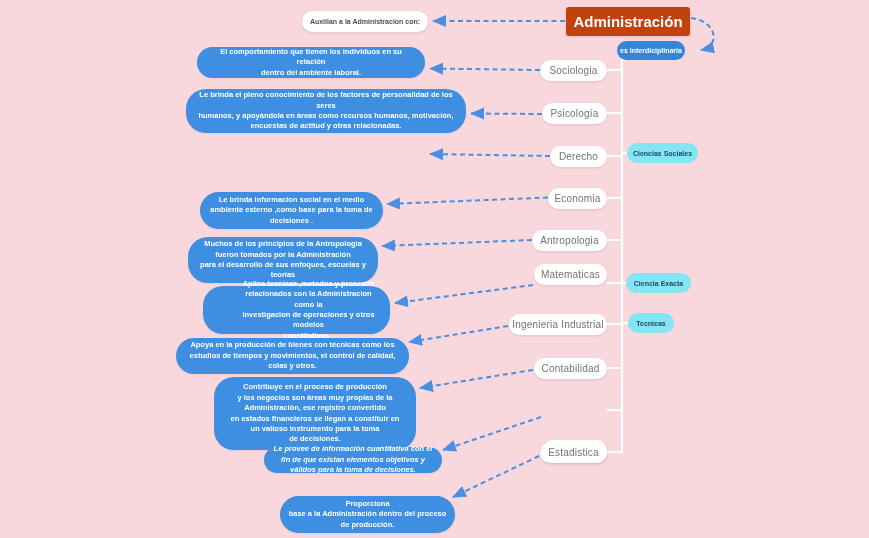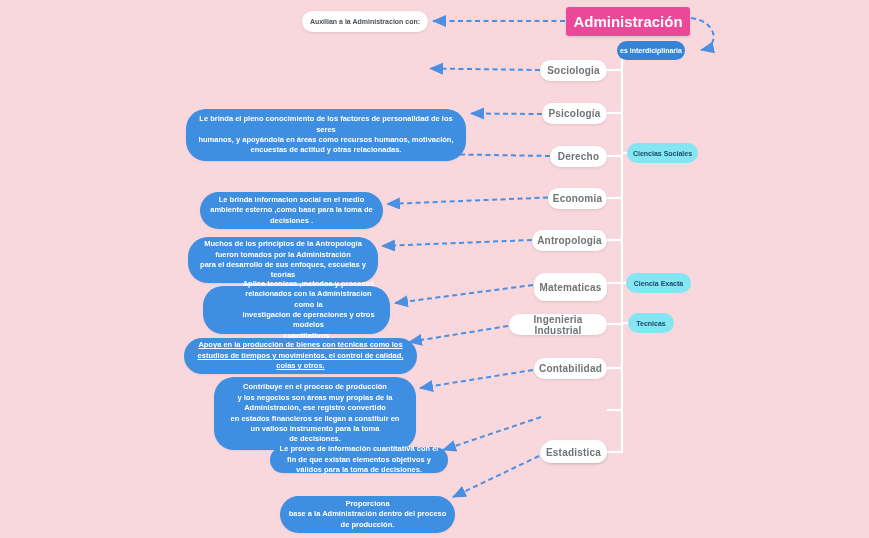--- a/index.html
+++ b/index.html
@@ -12,29 +12,29 @@
   svg.links{position:absolute;left:0;top:0;width:869px;height:538px;pointer-events:none;}
   .node{position:absolute;box-sizing:border-box;display:flex;align-items:center;justify-content:center;text-align:center;}
   .bubble{
     background:#3e8ee1;color:#ffffff;border-radius:20px;
     font-size:7.5px;line-height:1.38;font-weight:bold;
     white-space:pre-line;padding:3px 8px;
     box-shadow:0 1px 2px rgba(0,0,0,0.06);
   }
   .pill{
     background:#ffffff;color:#6e7478;border-radius:11px;
-    font-size:10px;font-weight:bold;letter-spacing:0.2px;
+    font-size:10px;font-weight:normal;letter-spacing:0.2px;
     box-shadow:0 1px 3px rgba(0,0,0,0.10);
   }
   .cat{
     background:#85e6f3;color:#174a66;border-radius:10px;
     font-size:7px;font-weight:bold;
   }
   .root-box{
-    background:#ec4899;color:#ffffff;border-radius:3px;
+    background:#c2410c;color:#ffffff;border-radius:3px;
     font-size:15px;font-weight:bold;
     box-shadow:0 1px 3px rgba(0,0,0,0.12);
   }
   .badge{
     background:#3584d8;color:#ffffff;border-radius:10px;
     font-size:7px;font-weight:bold;
   }
   .note{
     background:#ffffff;color:#4a4f54;border-radius:11px;
     font-size:7px;font-weight:bold;
@@ -90,53 +90,55 @@
 
   <div class="node root-box" style="left:566px;top:7px;width:124px;height:29px;">Administración</div>
 
   <div class="node badge" style="left:617px;top:41px;width:68px;height:19px;">es interdiciplinaria</div>
 
   <div class="node pill" style="left:540px;top:60px;width:67px;height:21px;">Sociologia</div>
   <div class="node pill" style="left:542px;top:103px;width:65px;height:21px;">Psicología</div>
   <div class="node pill" style="left:550px;top:146px;width:57px;height:21px;">Derecho</div>
   <div class="node pill" style="left:548px;top:188px;width:59px;height:21px;">Economia</div>
   <div class="node pill" style="left:532px;top:230px;width:75px;height:21px;">Antropologia</div>
-  <div class="node pill" style="left:534px;top:273px;width:73px;height:28px;">Matematicas</div>
+  <div class="node pill" style="left:534px;top:264px;width:73px;height:21px;">Matematicas</div>
   <div class="node pill" style="left:509px;top:314px;width:98px;height:21px;">Ingenieria Industrial</div>
   <div class="node pill" style="left:534px;top:358px;width:73px;height:21px;">Contabilidad</div>
   <div class="node pill" style="left:542px;top:400px;width:65px;height:23px;margin-top:40px;">Estadistica</div>
   <div class="node pill" style="left:540px;top:442px;width:67px;height:21px;">Estadistica</div>
 
   <div class="node cat" style="left:627px;top:143px;width:71px;height:20px;">Ciencias Sociales</div>
   <div class="node cat" style="left:626px;top:273px;width:65px;height:20px;">Ciencia Exacta</div>
   <div class="node cat" style="left:628px;top:313px;width:46px;height:20px;">Tecnicas</div>
 
-  <div class="node bubble" style="left:186px;top:89px;width:280px;height:52px;margin-top:20px;">Le brinda el pleno conocimiento de los factores de personalidad de los seres
+  <div class="node bubble" style="left:197px;top:47px;width:228px;height:31px;">El comportamiento que tienen los individuos en su relación
+dentro del ambiente laboral.</div>
+  <div class="node bubble" style="left:186px;top:89px;width:280px;height:44px;">Le brinda el pleno conocimiento de los factores de personalidad de los seres
 humanos, y apoyándola en áreas como recursos humanos, motivación,
 encuestas de actitud y otras relacionadas.</div>
   <div class="node bubble" style="left:200px;top:192px;width:183px;height:37px;">Le brinda informacion social en el medio
 ambiente esterno ,como base para la toma de
 decisiones .</div>
   <div class="node bubble" style="left:188px;top:237px;width:190px;height:46px;">Muchos de los principios de la Antropología
 fueron tomados por la Administración
 para el desarrollo de sus enfoques, escuelas y
 teorías</div>
   <div class="node bubble" style="left:203px;top:286px;width:187px;height:48px;padding-left:32px;">Aplica tecnicas ,metodos y procesos
 relacionados con la Administracion como la
 investigacion de operaciones y otros modelos
 cuantitativos .</div>
-  <div class="node bubble" style="left:184px;top:338px;width:233px;height:36px;text-decoration:underline;">Apoya en la producción de bienes con técnicas como los
+  <div class="node bubble" style="left:176px;top:338px;width:233px;height:36px;">Apoya en la producción de bienes con técnicas como los
 estudios de tiempos y movimientos, el control de calidad,
 colas y otros.</div>
   <div class="node bubble" style="left:214px;top:377px;width:202px;height:73px;">Contribuye en el  proceso de producción
 y los negocios son áreas muy propias de la
 Administración, ese registro convertido
 en estados financieros se llegan a constituir en
 un valioso instrumento para la toma
 de decisiones.</div>
-  <div class="node bubble" style="left:270px;top:447px;width:178px;height:26px;">Le provee de información cuantitativa con el
+  <div class="node bubble" style="left:264px;top:447px;width:178px;height:26px;font-style:italic;">Le provee de información cuantitativa con el
 fin de que existan elementos objetivos y
 válidos para la toma de decisiones.</div>
   <div class="node bubble" style="left:280px;top:496px;width:175px;height:37px;">Proporciona
 base a la Administración dentro del proceso
 de producción.</div>
 
 </div>
 
 </body></html>

